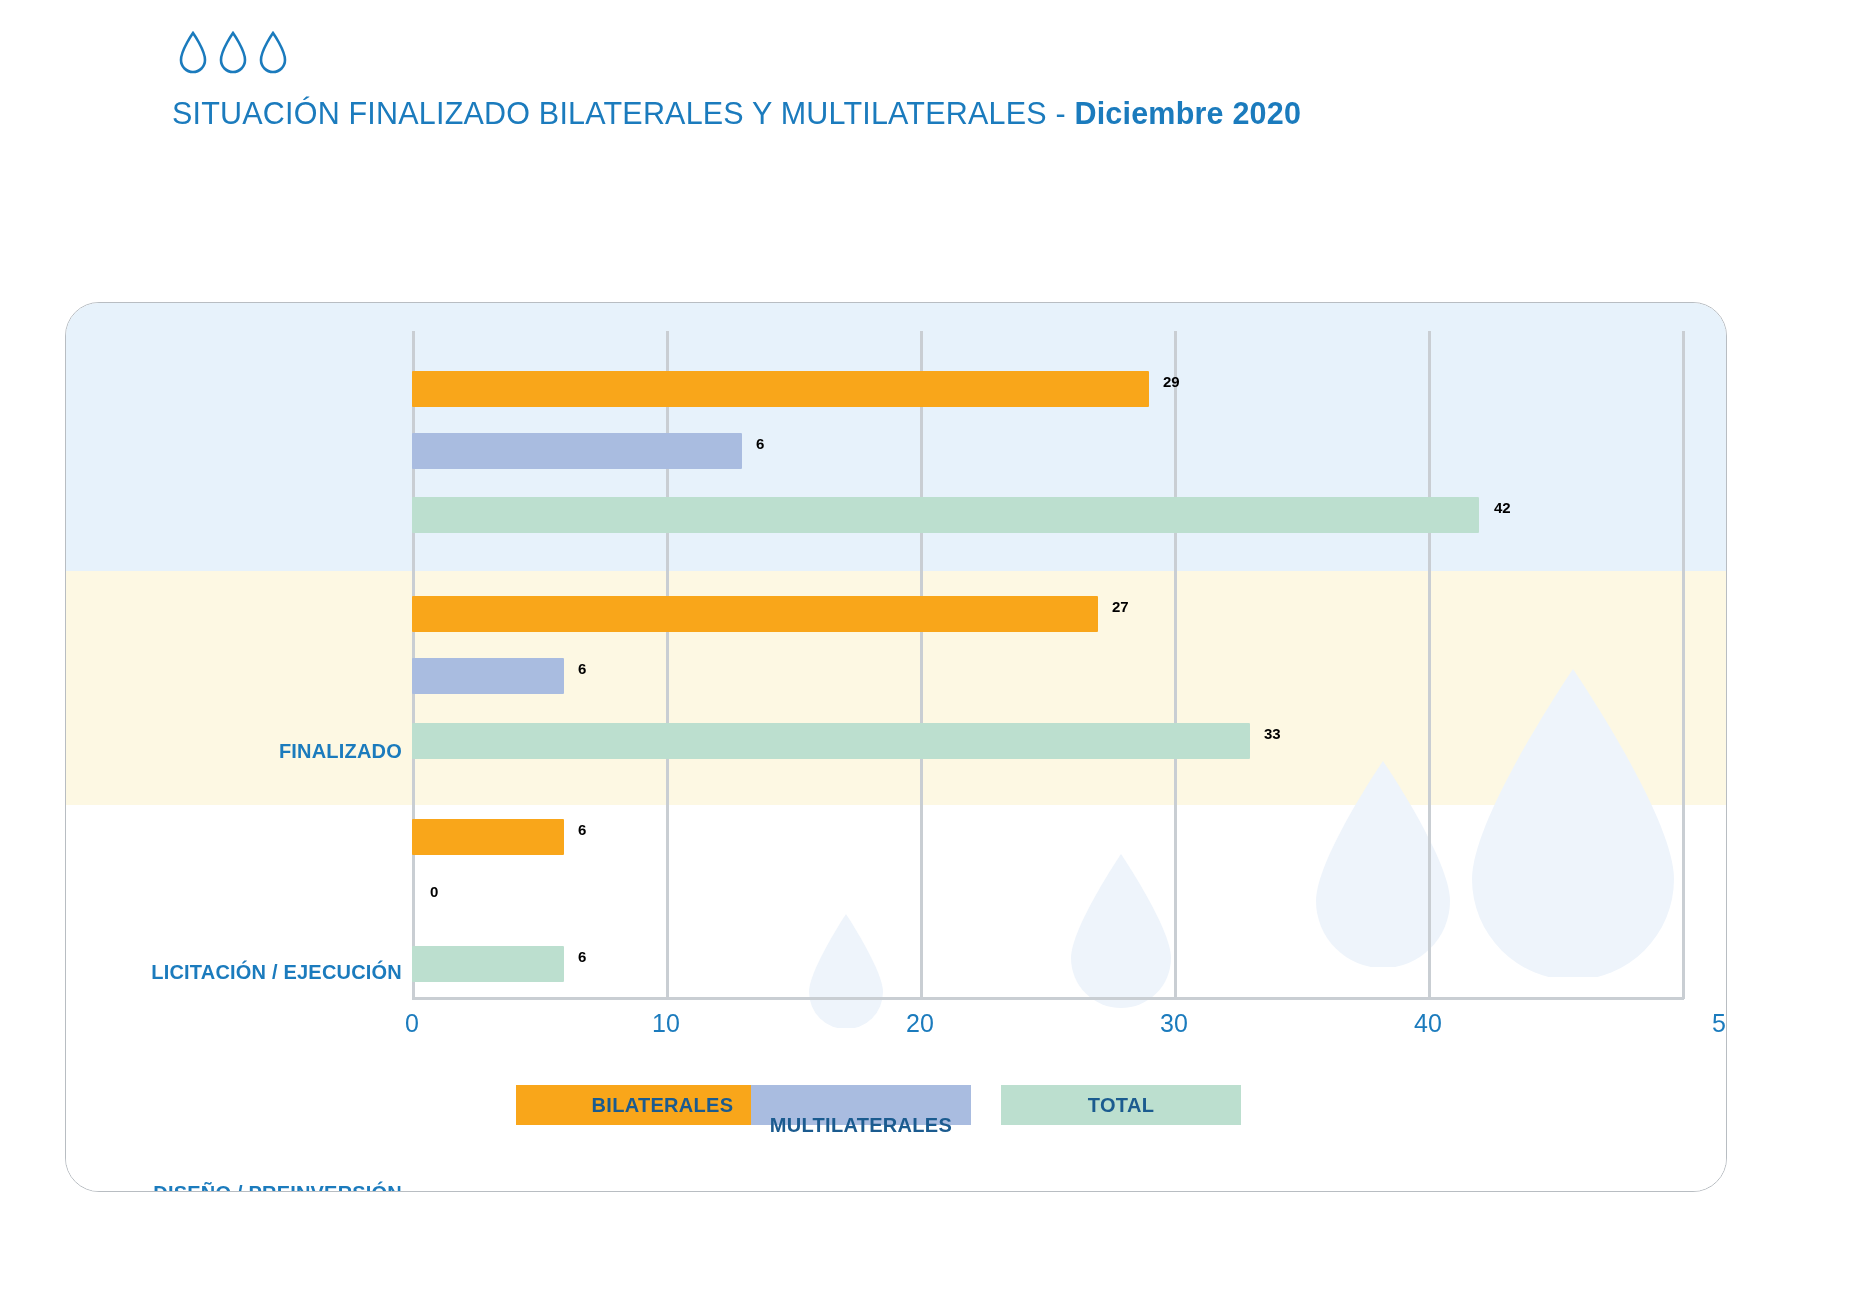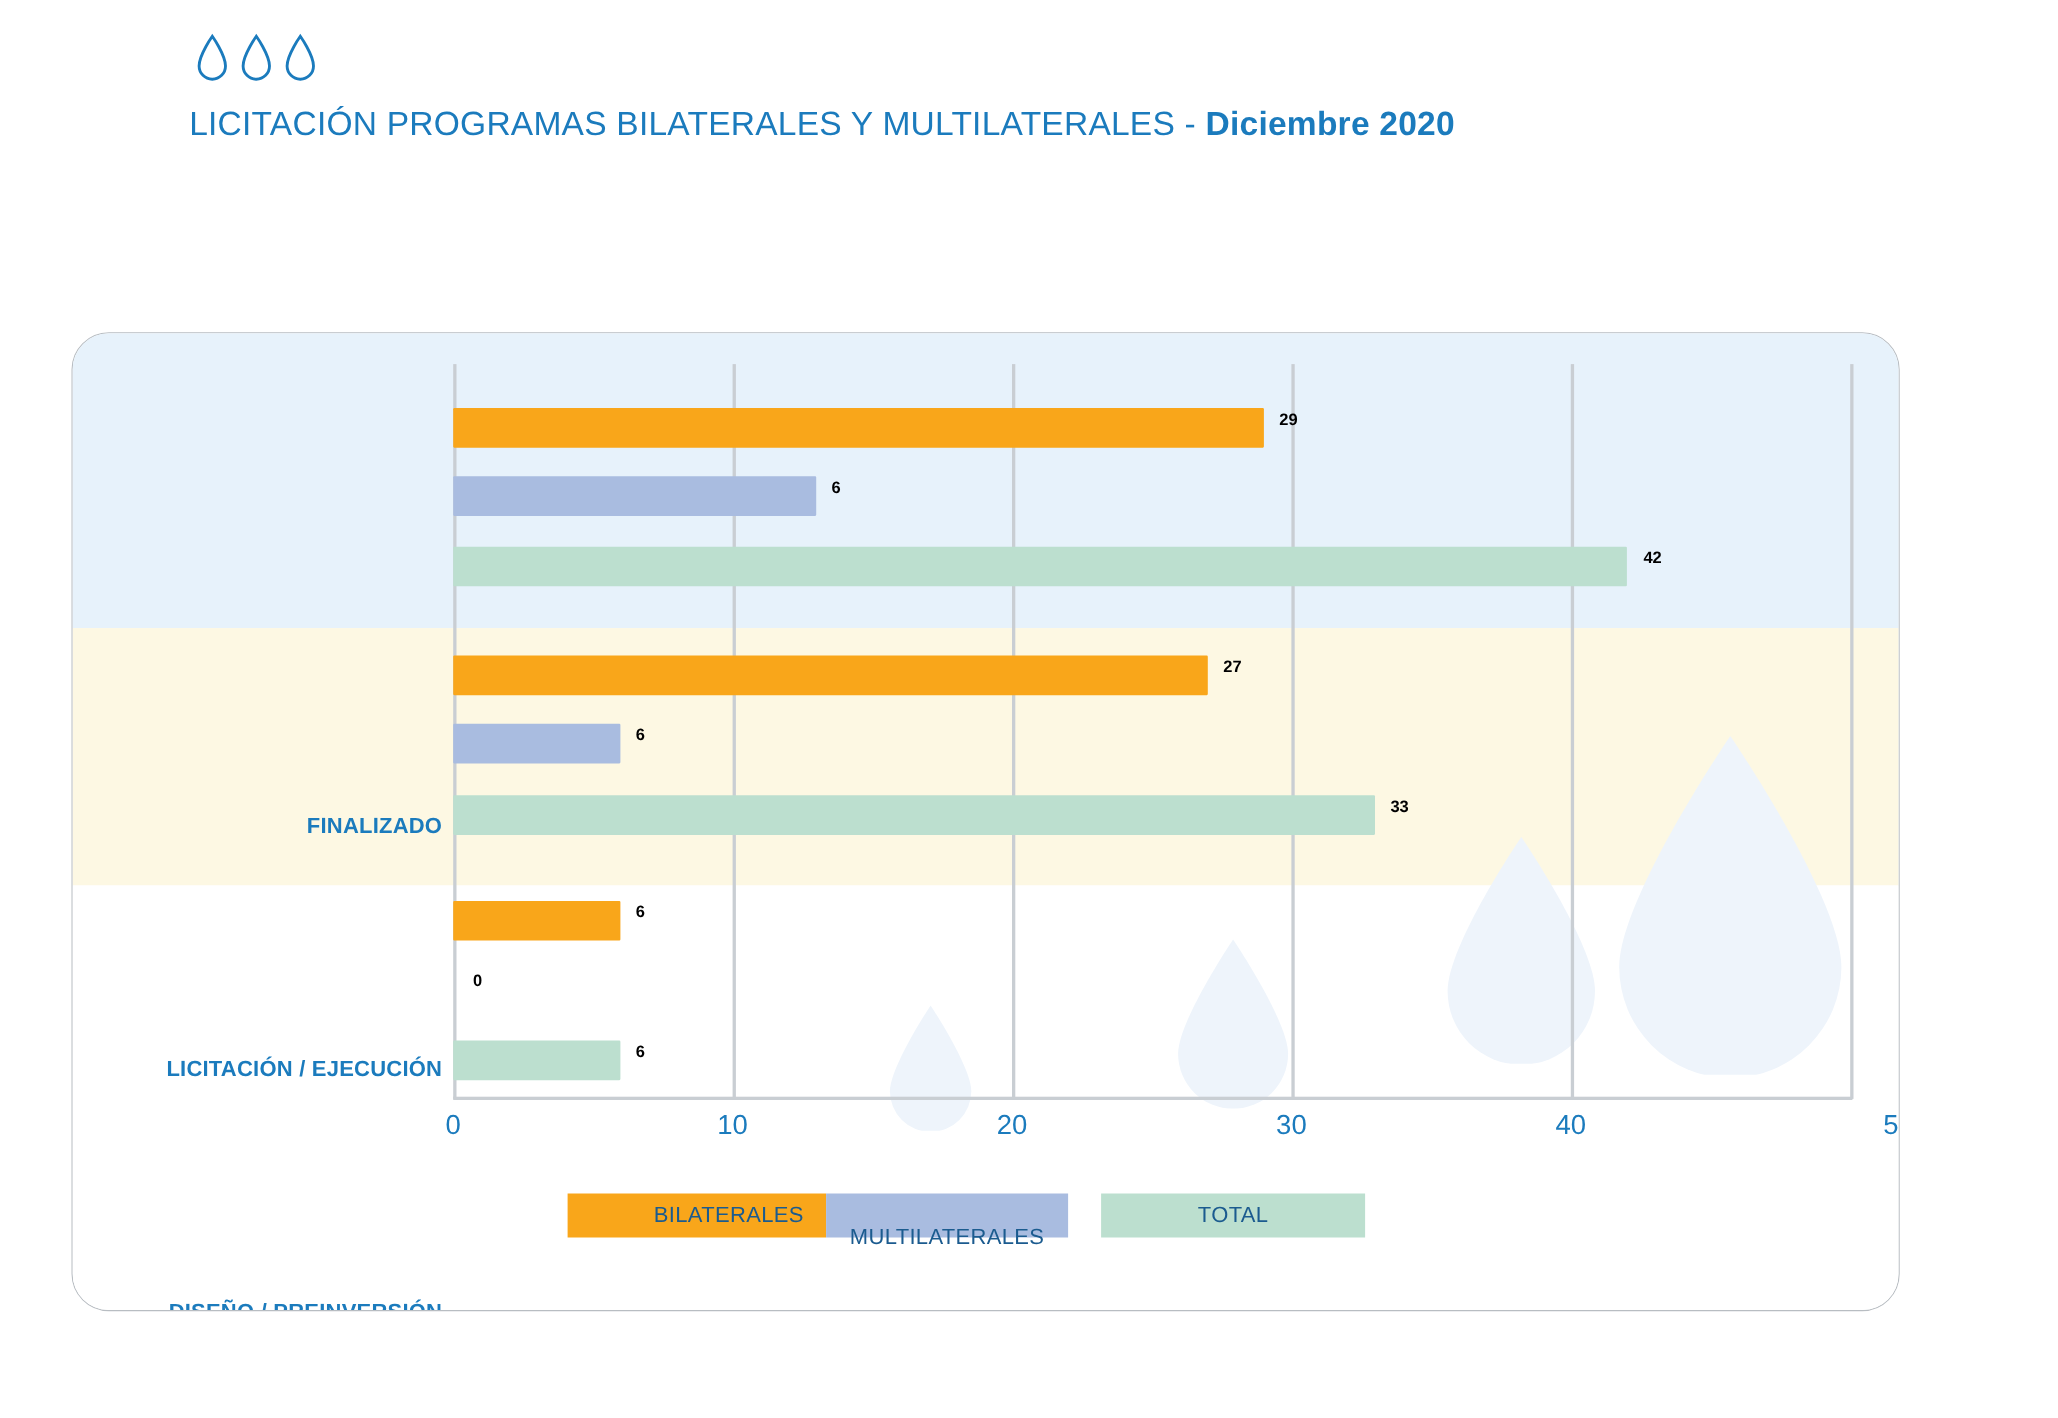--- a/index.html
+++ b/index.html
@@ -136,21 +136,21 @@
     width: 1660px;
     height: 44px;
   }
   .legend-item {
     position: absolute;
     height: 40px;
     display: flex;
     align-items: center;
     justify-content: center;
     font-size: 20px;
-    font-weight: 400;
+    font-weight: 700;
     color: #1b5b8f;
     letter-spacing: .3px;
   }
   .legend-item.bilaterales    { left: 450px;  width: 235px; background: #f9a61a; }
   .legend-item.multilaterales { left: 685px;  width: 220px; background: #a9bce0; }
   .legend-item.total          { left: 935px;  width: 240px; background: #bcdfcf; }
   .legend-item.bilaterales span { padding-left: 58px; }
   .legend-item.multilaterales span { padding-left: 0px; margin-top: 40px; }
   .legend-item.total span { padding-left: 0px; }
 </style>
@@ -165,21 +165,21 @@
     </svg>
     <svg width="30" height="48" viewBox="0 0 30 48" aria-hidden="true">
       <path d="M15 3 C15 3 3 20 3 30 a12 12 0 0 0 24 0 C27 20 15 3 15 3 Z" fill="none" stroke="#1b7bbd" stroke-width="2.6"></path>
     </svg>
     <svg width="30" height="48" viewBox="0 0 30 48" aria-hidden="true">
       <path d="M15 3 C15 3 3 20 3 30 a12 12 0 0 0 24 0 C27 20 15 3 15 3 Z" fill="none" stroke="#1b7bbd" stroke-width="2.6"></path>
     </svg>
   </div>
 
   <div class="title">
-    <span>LICITACIÓN PROGRAMAS BILATERALES Y MULTILATERALES - </span><span class="bold">Diciembre 2020</span>
+    <span>SITUACIÓN FINALIZADO BILATERALES Y MULTILATERALES - </span><span class="bold">Diciembre 2020</span>
   </div>
 
   <div class="card">
 
     <div class="band band-blue"></div>
     <div class="band band-yellow"></div>
     <div class="band band-white"></div>
 
     <svg class="bigdrop" style="left:735px; top:605px;" width="90" height="120" viewBox="0 0 90 120">
       <path d="M45 6 C45 6 8 62 8 84 a37 37 0 0 0 74 0 C82 62 45 6 45 6 Z" fill="#eef4fb"></path>

